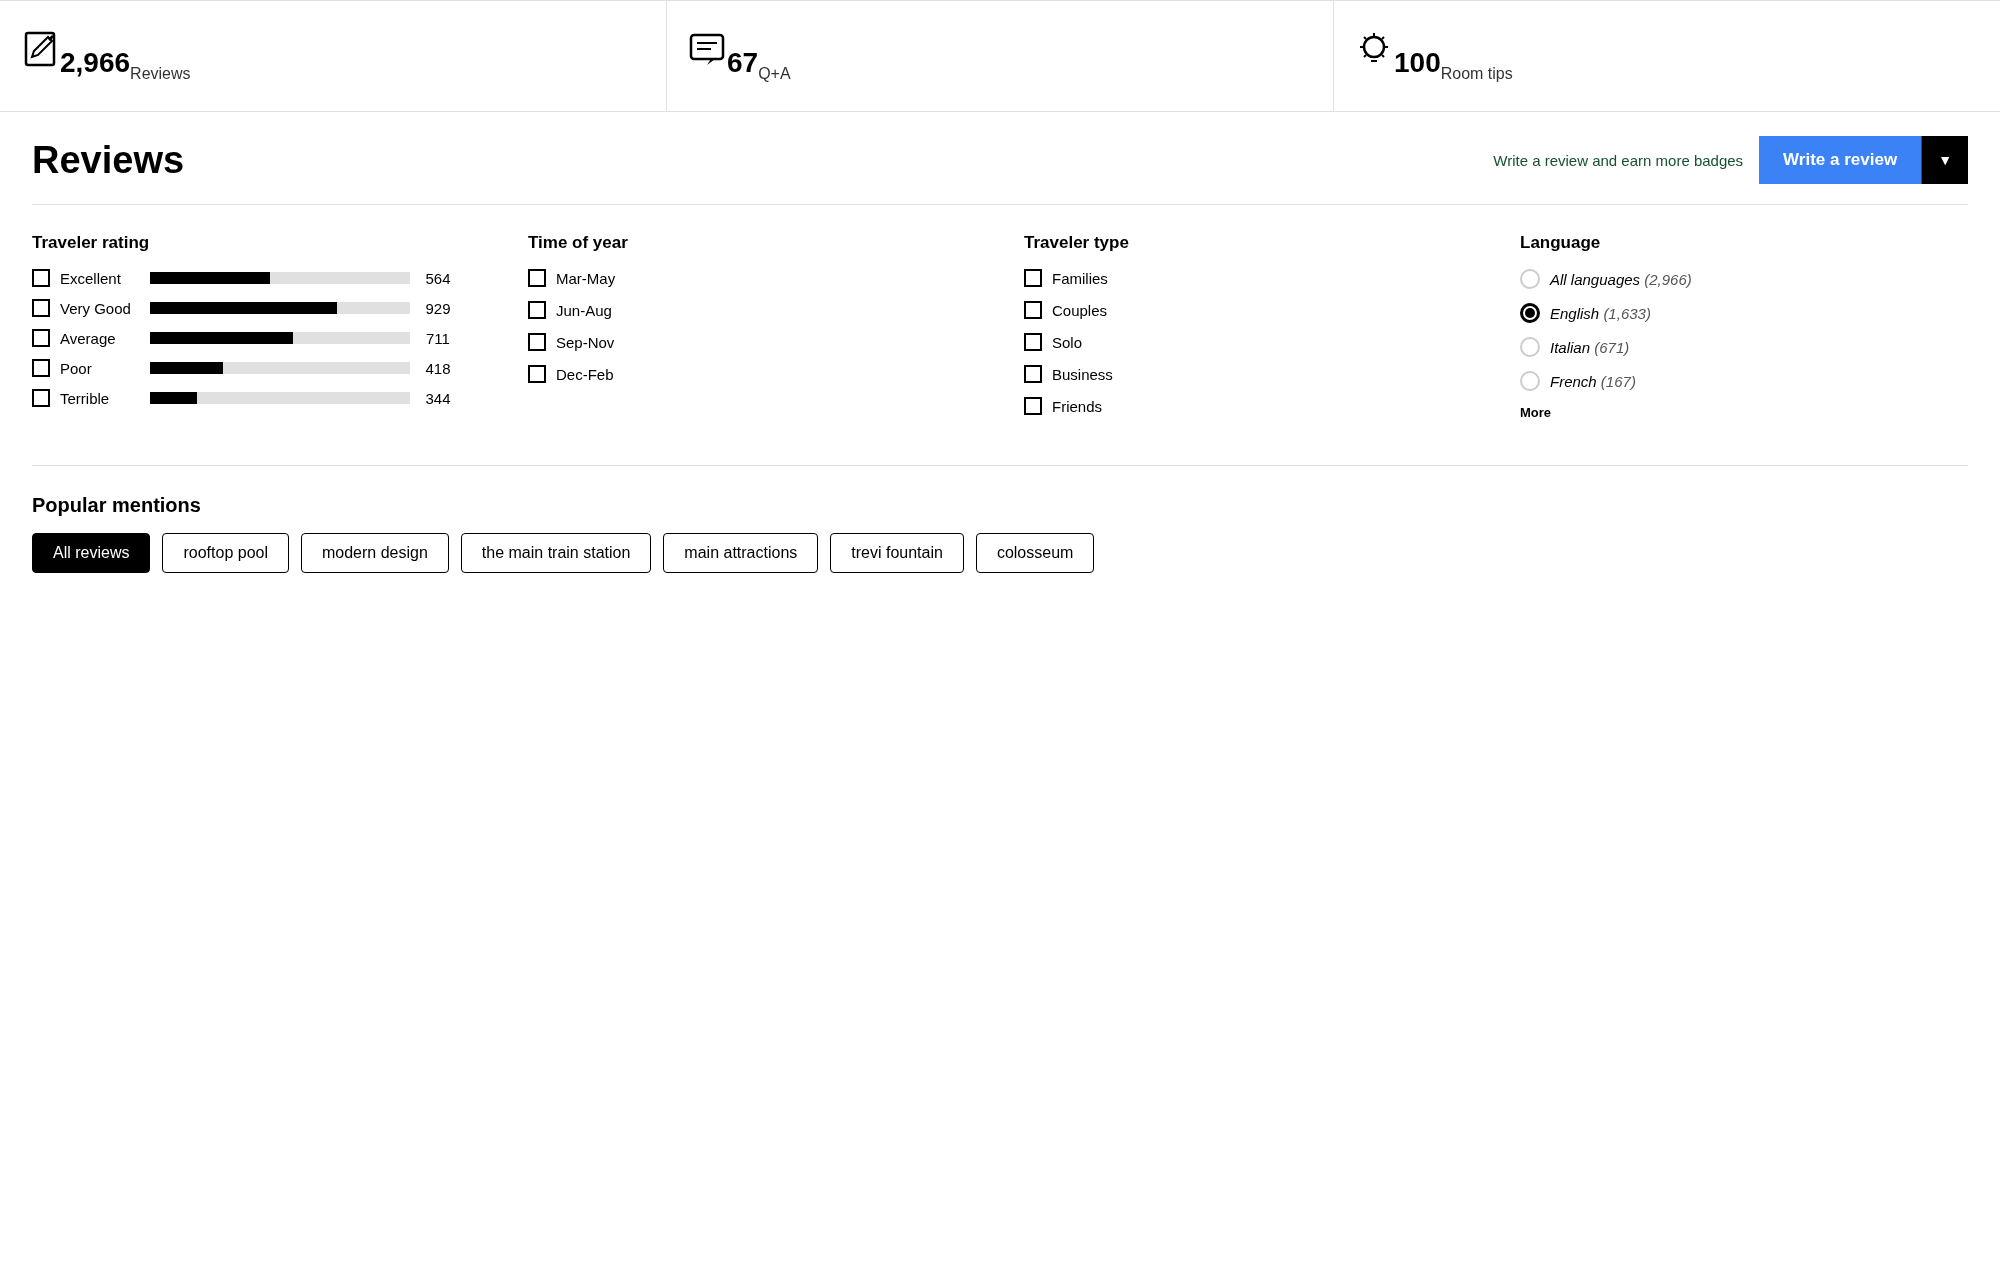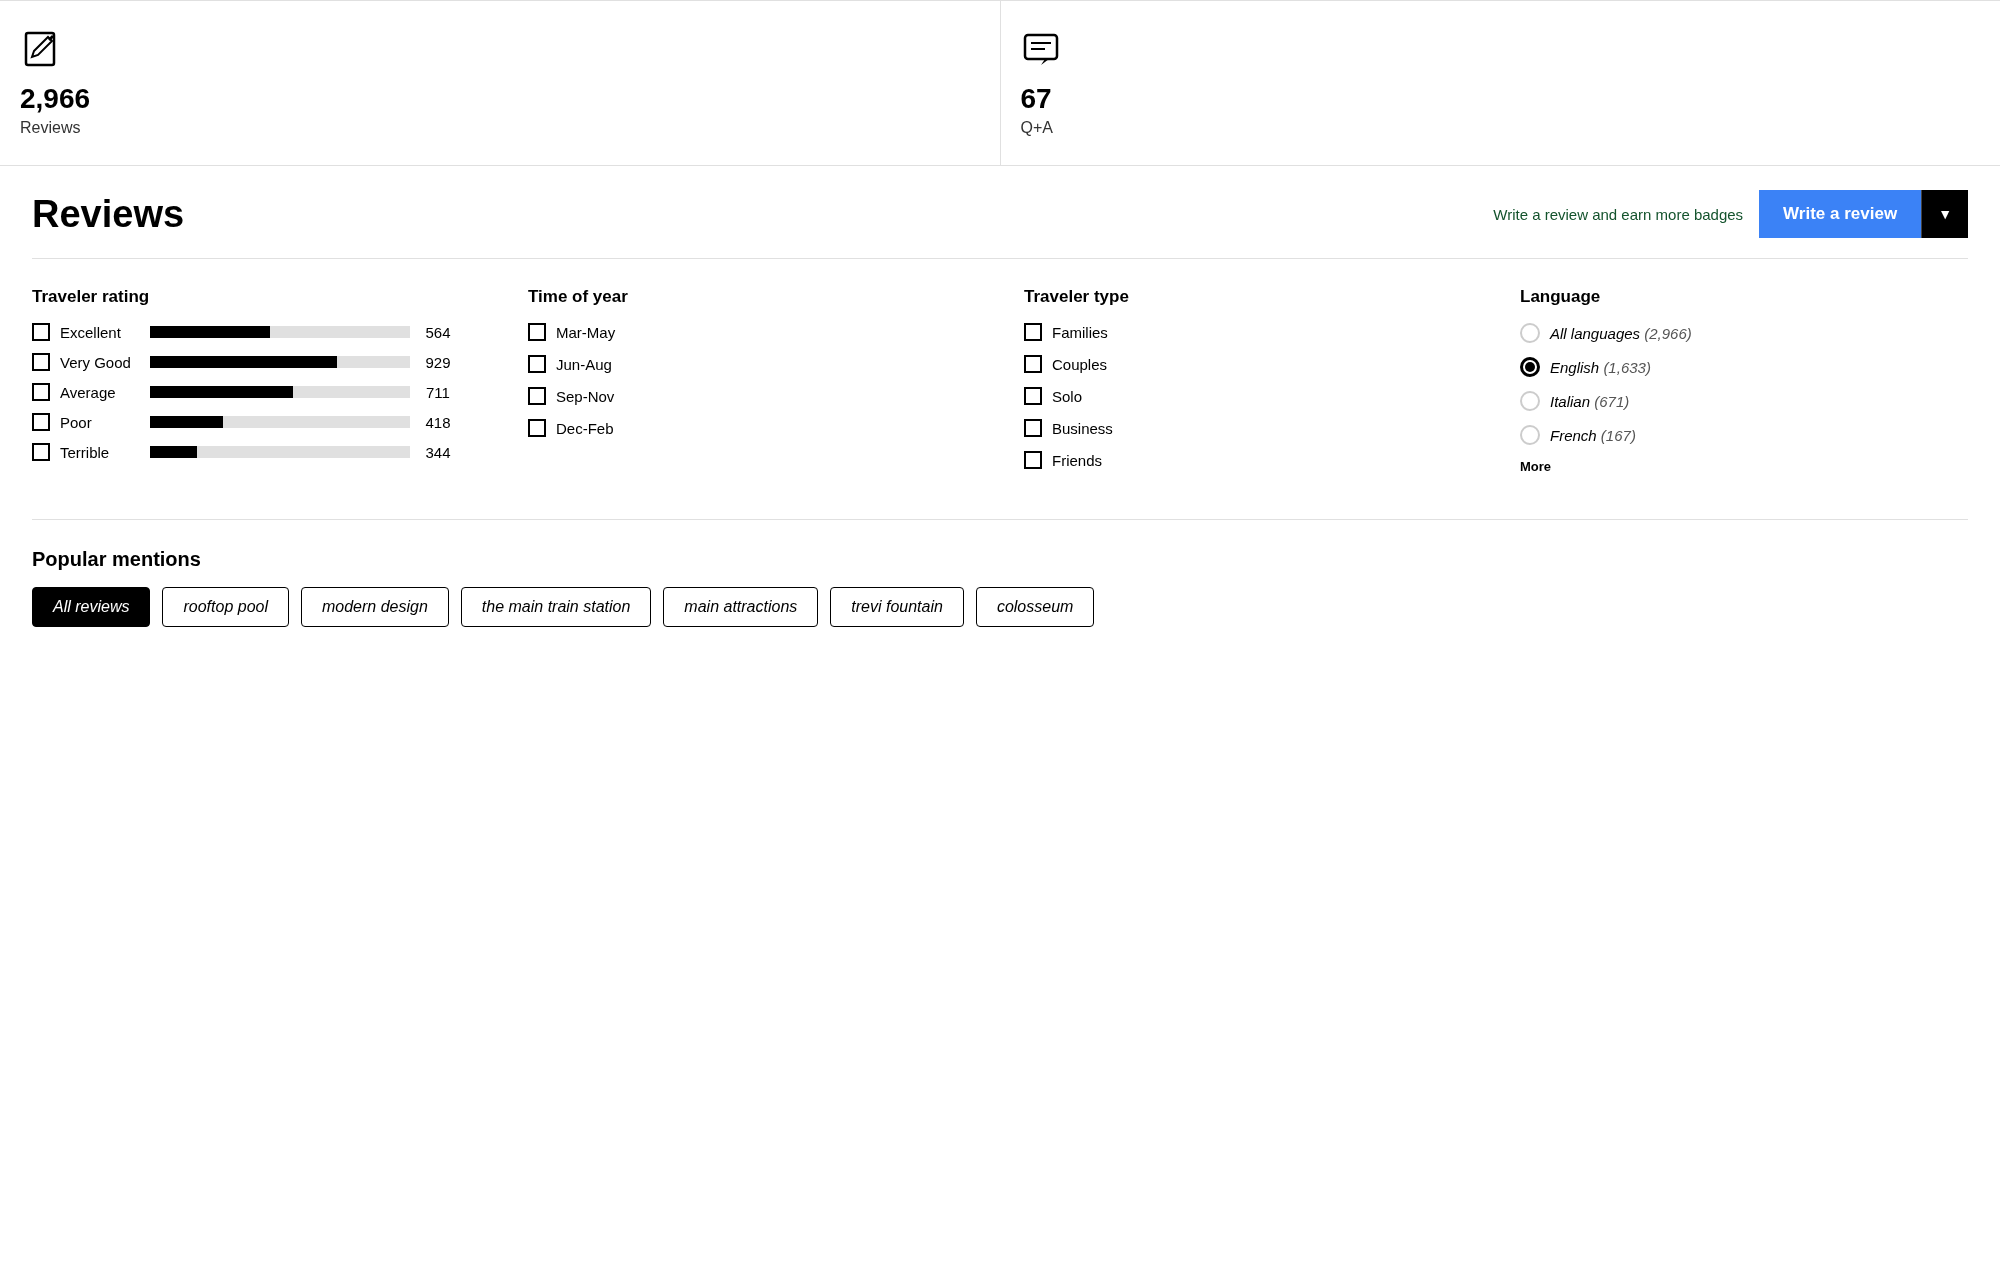--- a/index.html
+++ b/index.html
@@ -6,22 +6,22 @@
     body { font-family: -apple-system, BlinkMacSystemFont, 'Segoe UI', Helvetica, Arial, sans-serif; background: #fff; color: #000; }
 
     .stats-bar {
       display: flex;
       border-bottom: 1px solid #e0e0e0;
       border-top: 1px solid #e0e0e0;
     }
     .stat-item {
       flex: 1;
       display: flex;
-      flex-direction: column;
-      align-items: flex-start;
+      flex-direction: row;
+      align-items: flex-end;
       padding: 28px 20px;
       border-right: 1px solid #e0e0e0;
       cursor: pointer;
     }
     .stat-item:last-child { border-right: none; }
     .stat-icon {
       font-size: 36px;
       margin-bottom: 8px;
       line-height: 1;
     }
@@ -202,21 +202,20 @@
       margin-bottom: 12px;
     }
     .mention-tag {
       border: 1.5px solid #000;
       border-radius: 4px;
       padding: 10px 20px;
       font-size: 16px;
       cursor: pointer;
       background: #fff;
       color: #000;
-      font-style: italic;
     }
     .mention-tag.active {
       background: #000;
       color: #fff;
     }
   </style>
 </head>
 <body>
 
 <div class="stats-bar">
@@ -231,20 +230,36 @@
   </div>
     <div class="stat-item">
     <div class="stat-icon"><svg width="40" height="40" viewBox="0 0 40 40" fill="none" xmlns="http://www.w3.org/2000/svg">
       <rect x="4" y="6" width="32" height="24" rx="3" stroke="#000" stroke-width="2.5" fill="none"></rect>
       <line x1="10" y1="14" x2="30" y2="14" stroke="#000" stroke-width="2"></line>
       <line x1="10" y1="20" x2="24" y2="20" stroke="#000" stroke-width="2"></line>
       <path d="M24 30 L20 36 L28 30 Z" fill="#000"></path>
     </svg></div>
     <div class="stat-number">67</div>
     <div class="stat-label">Q+A</div>
+  </div>
+    <div class="stat-item">
+    <div class="stat-icon"><svg width="40" height="40" viewBox="0 0 40 40" fill="none" xmlns="http://www.w3.org/2000/svg">
+      <circle cx="20" cy="18" r="10" stroke="#000" stroke-width="2.5" fill="none"></circle>
+      <path d="M16 28 L24 28" stroke="#000" stroke-width="2"></path>
+      <path d="M17 32 L23 32" stroke="#000" stroke-width="2"></path>
+      <line x1="20" y1="4" x2="20" y2="7" stroke="#000" stroke-width="2"></line>
+      <line x1="6" y1="18" x2="9" y2="18" stroke="#000" stroke-width="2"></line>
+      <line x1="31" y1="18" x2="34" y2="18" stroke="#000" stroke-width="2"></line>
+      <line x1="10" y1="8" x2="12" y2="10" stroke="#000" stroke-width="2"></line>
+      <line x1="28" y1="26" x2="30" y2="28" stroke="#000" stroke-width="2"></line>
+      <line x1="30" y1="8" x2="28" y2="10" stroke="#000" stroke-width="2"></line>
+      <line x1="10" y1="28" x2="12" y2="26" stroke="#000" stroke-width="2"></line>
+    </svg></div>
+    <div class="stat-number">100</div>
+    <div class="stat-label">Room tips</div>
   </div>
   </div>
 
 <div class="reviews-section">
   <div class="reviews-header">
     <h1 class="reviews-title">Reviews</h1>
     <div class="reviews-header-right">
       <span class="write-review-hint">Write a review and earn more badges</span>
       <div class="write-review-btn-group">
         <button class="write-review-btn">Write a review</button>

